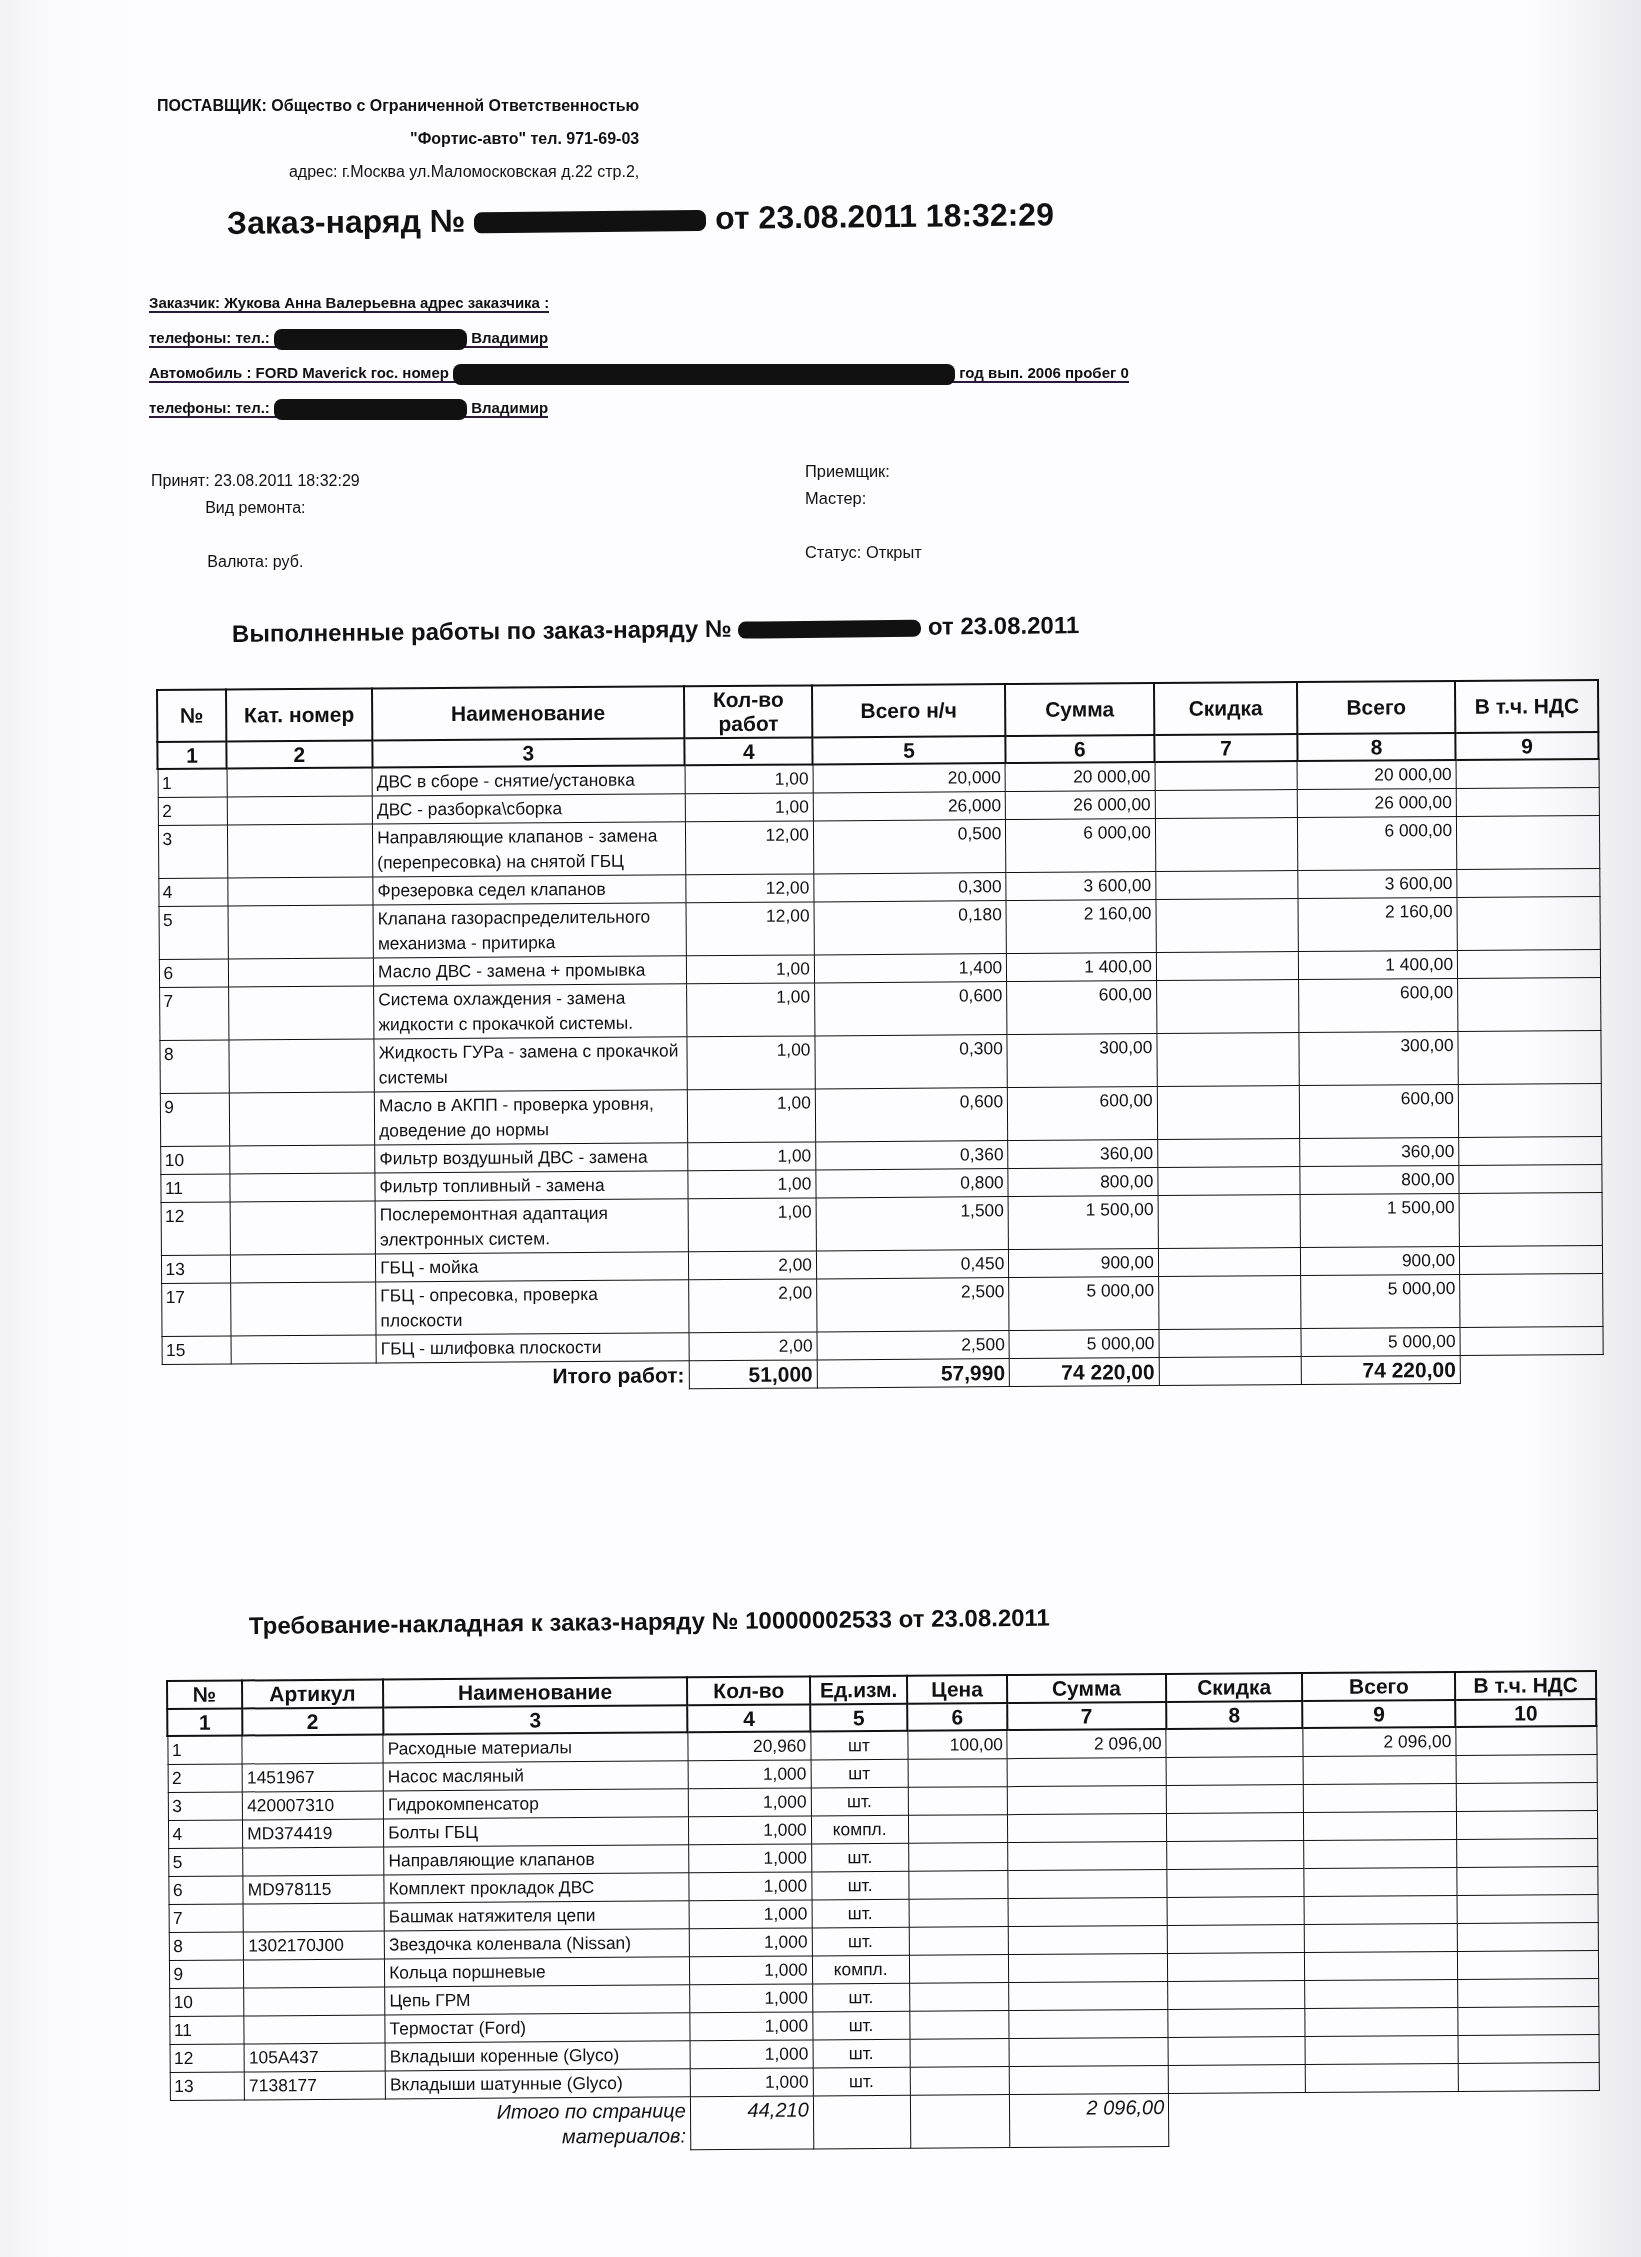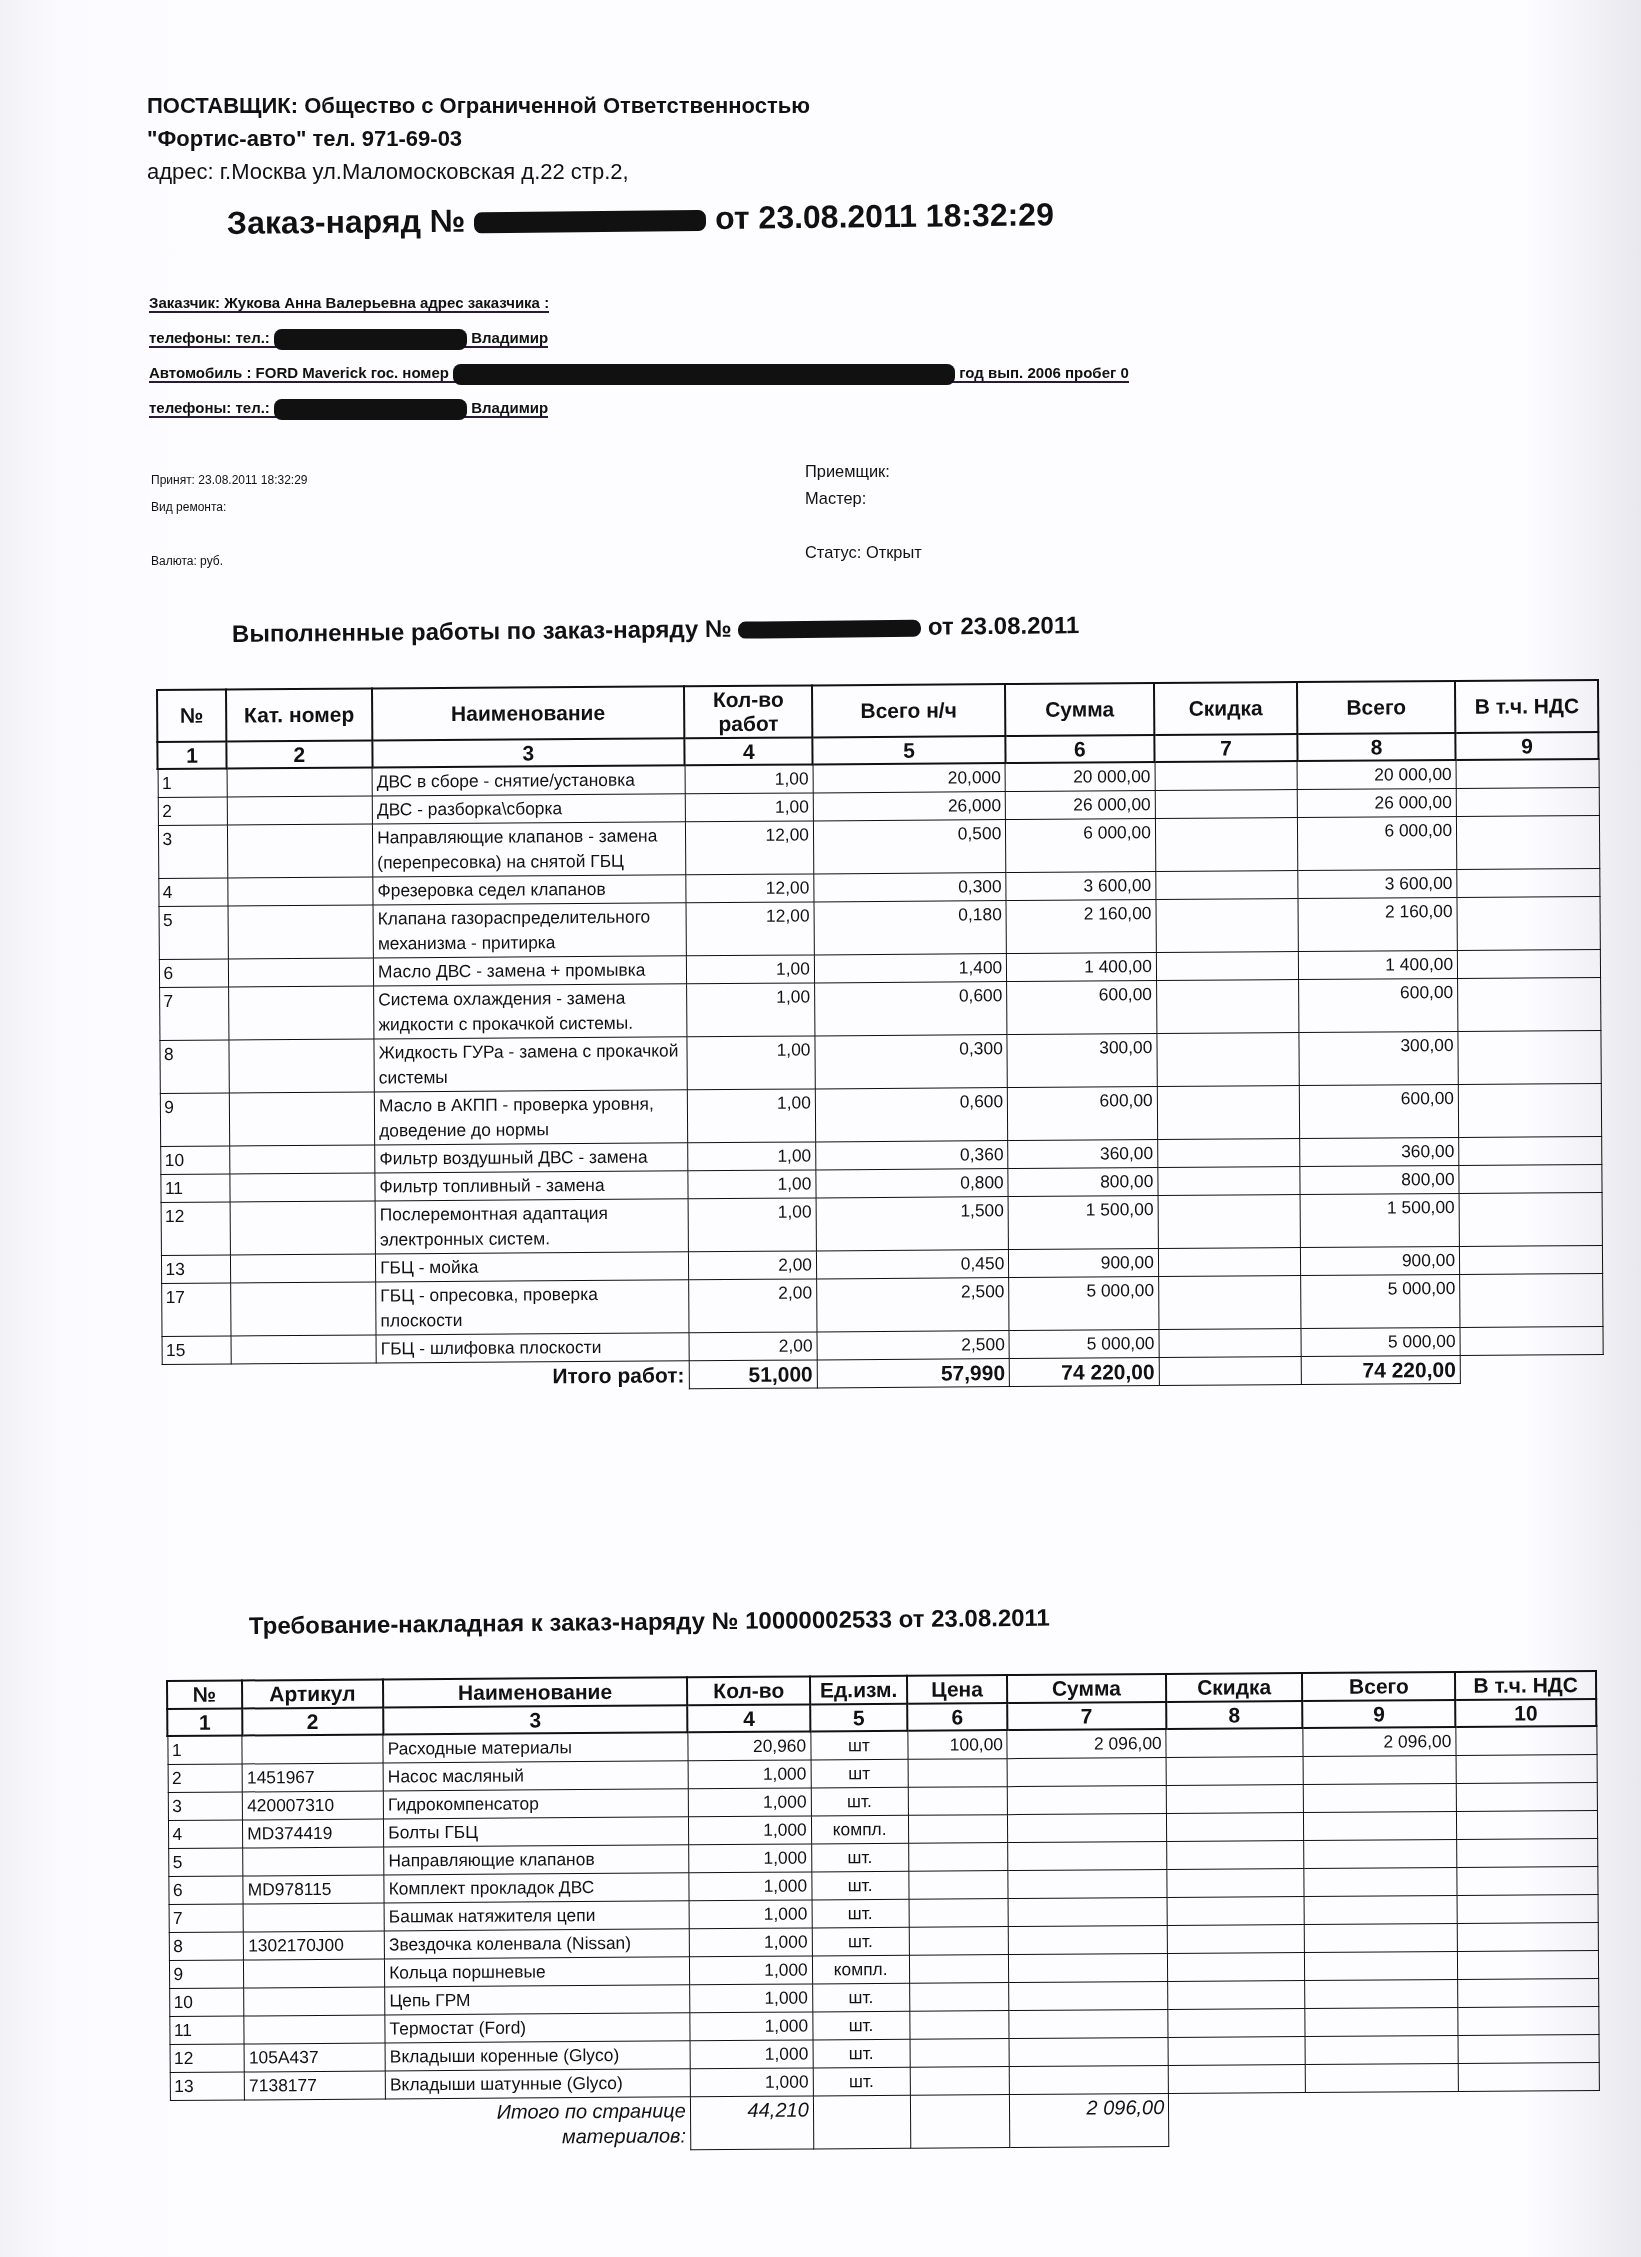--- a/index.html
+++ b/index.html
@@ -2,29 +2,29 @@
 <html><head>
 <meta charset="utf-8">
 <style>
   html, body { margin: 0; padding: 0; }
   body {
     width: 1641px; height: 2257px; background: #fdfcff; position: relative; overflow: hidden;
     font-family: "Liberation Sans", sans-serif; color: #111;
   }
   .page { position: absolute; left: 0; top: 0; width: 1641px; height: 2257px;
     background: linear-gradient(90deg, #f2f1f6 0px, #fbfaff 58px, #fdfcff 193px, #fdfcff 1526px, #f4f3f8 1583px, #e9e8ee 1641px); }
-  .supplier { position: absolute; left: 147px; top: 89px; font-size: 22px; line-height: 33px; font-weight: bold; }
+  .supplier { position: absolute; left: 157px; top: 89px; font-size: 16px; line-height: 33px; font-weight: bold; text-align: right; }
   .supplier .addr { font-weight: normal; }
   .order-title { position: absolute; left: 227px; top: 205px; font-size: 32px; font-weight: bold; transform: rotate(-0.6deg); transform-origin: left; }
   .redact { display: inline-block; background: #111; height: 21px; vertical-align: middle; border-radius: 7.7px; }
   .customer { position: absolute; left: 149px; top: 286px; font-size: 15px; font-weight: bold; line-height: 34px; }
   .customer div { border-bottom: 2.9px solid #2a1a38; display: inline-block; padding-bottom: 1px; }
   .customer .row { display: block; border: none; }
   .customer .row span.ul { border-bottom: 2.9px solid #2a1a38; }
-  .meta-left { position: absolute; left: 151px; top: 467px; font-size: 12px; line-height: 27px; }
+  .meta-left { position: absolute; left: 151px; top: 467px; font-size: 16px; line-height: 27px; text-align: center; }
   .meta-right { position: absolute; left: 805px; top: 458px; font-size: 16.4px; line-height: 27px; }
   .section-title { position: absolute; font-size: 24px; font-weight: bold; transform: rotate(-0.6deg); transform-origin: left; }
   table.grid { position: absolute; border-collapse: collapse; transform: rotate(-0.4deg); transform-origin: left top; }
   table.grid td, table.grid th { border: 1.9px solid #111; padding: 1px 3.9px; vertical-align: top; }
   table.grid th { font-weight: bold; font-size: 21px; text-align: center; vertical-align: middle; border-width: 2.9px; }
   table.grid tr.colnum td { font-weight: bold; font-size: 21px; text-align: center; border-width: 2.9px; padding: 0; }
   table.grid td { font-size: 17.4px; line-height: 25px; }
   td.num { text-align: right; }
   td.c { text-align: center; }
   td.n { text-align: left; padding-left: 13.5px; }

